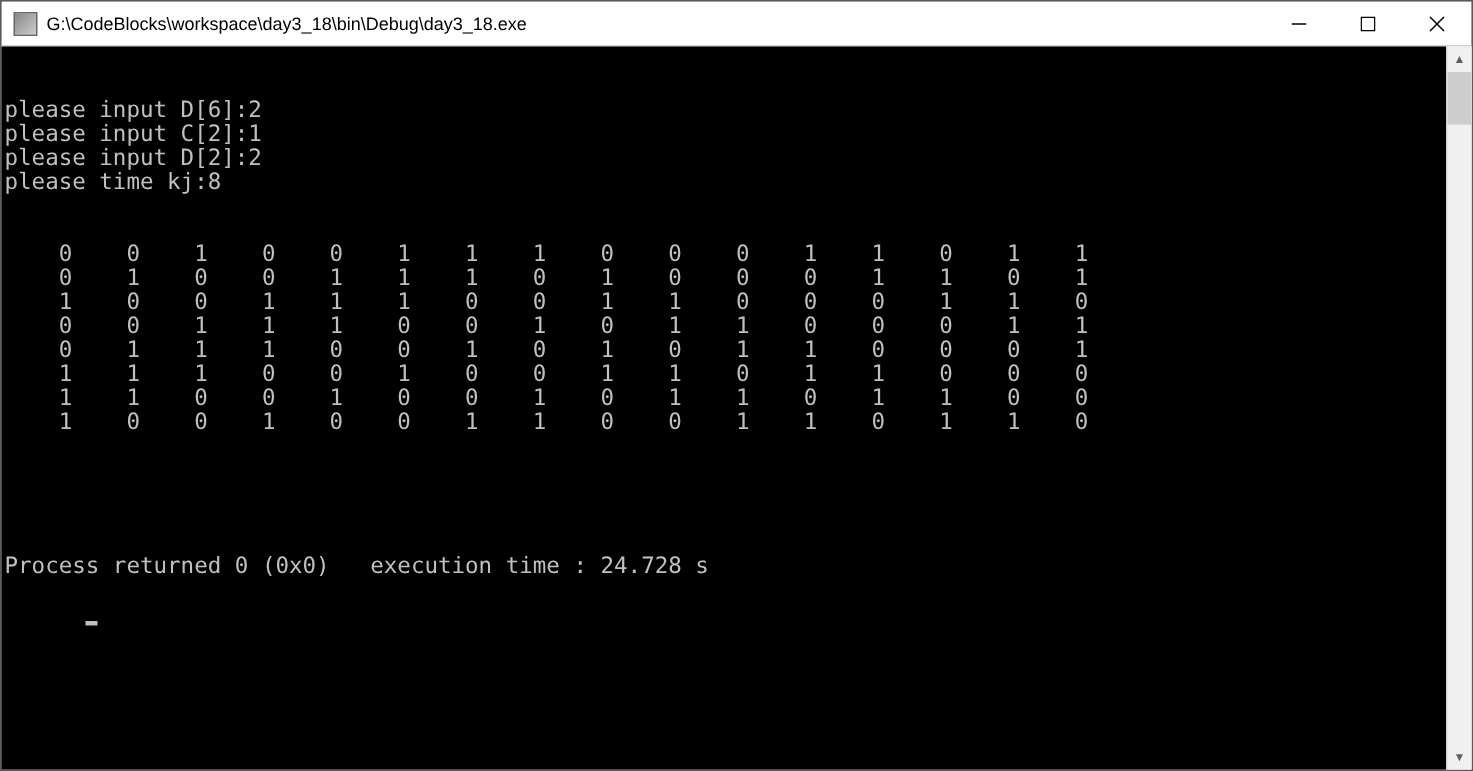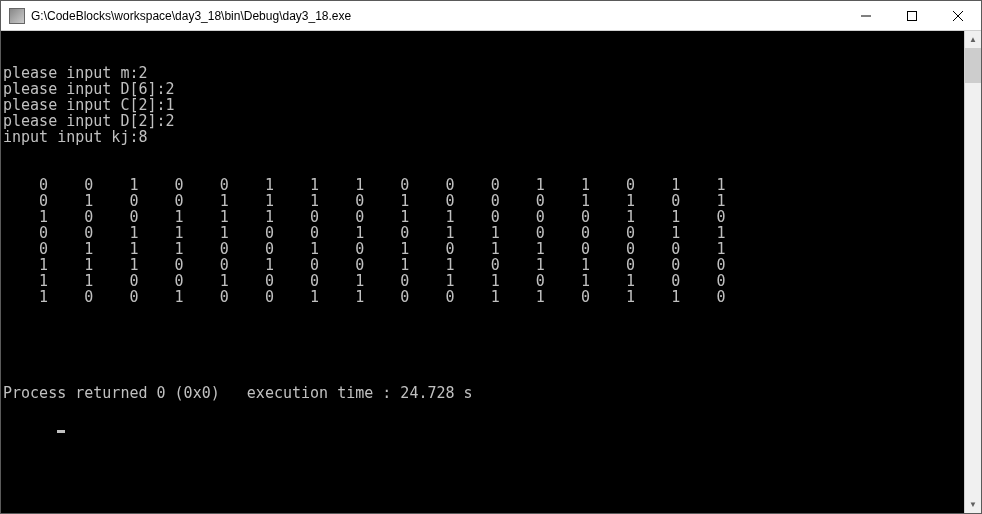--- a/index.html
+++ b/index.html
@@ -138,21 +138,21 @@
       <button class="win-btn close">
         <svg viewBox="0 0 10 10">
             <line x1="0" y1="0" x2="10" y2="10" stroke="#000" stroke-width="1"></line>
             <line x1="10" y1="0" x2="0" y2="10" stroke="#000" stroke-width="1"></line>
           </svg>
       </button>
     </div>
   </div>
   <div class="client-area">
     <div class="console">
-      <div id="inputs-block"><div class="console-line">please input m:2</div><div class="console-line">please input D[6]:2</div><div class="console-line">please input C[2]:1</div><div class="console-line">please input D[2]:2</div><div class="console-line">input input kj:8</div></div>
+      <div id="inputs-block"><div class="console-line">please input D[6]:2</div><div class="console-line">please input C[2]:1</div><div class="console-line">please input D[2]:2</div><div class="console-line">please time kj:8</div></div>
       <div id="matrix-block"><div class="matrix-row">    0    0    1    0    0    1    1    1    0    0    0    1    1    0    1    1</div><div class="matrix-row">    0    1    0    0    1    1    1    0    1    0    0    0    1    1    0    1</div><div class="matrix-row">    1    0    0    1    1    1    0    0    1    1    0    0    0    1    1    0</div><div class="matrix-row">    0    0    1    1    1    0    0    1    0    1    1    0    0    0    1    1</div><div class="matrix-row">    0    1    1    1    0    0    1    0    1    0    1    1    0    0    0    1</div><div class="matrix-row">    1    1    1    0    0    1    0    0    1    1    0    1    1    0    0    0</div><div class="matrix-row">    1    1    0    0    1    0    0    1    0    1    1    0    1    1    0    0</div><div class="matrix-row">    1    0    0    1    0    0    1    1    0    0    1    1    0    1    1    0</div></div>
       <div class="blank"></div>
       <div id="footer-block"><div class="console-line">Process returned 0 (0x0)   execution time : 24.728 s</div></div>
       <span class="cursor"></span>
     </div>
     <div class="vscroll">
       <div class="scroll-btn">
           <span>▲</span>
         </div>
       <div class="scroll-track">

